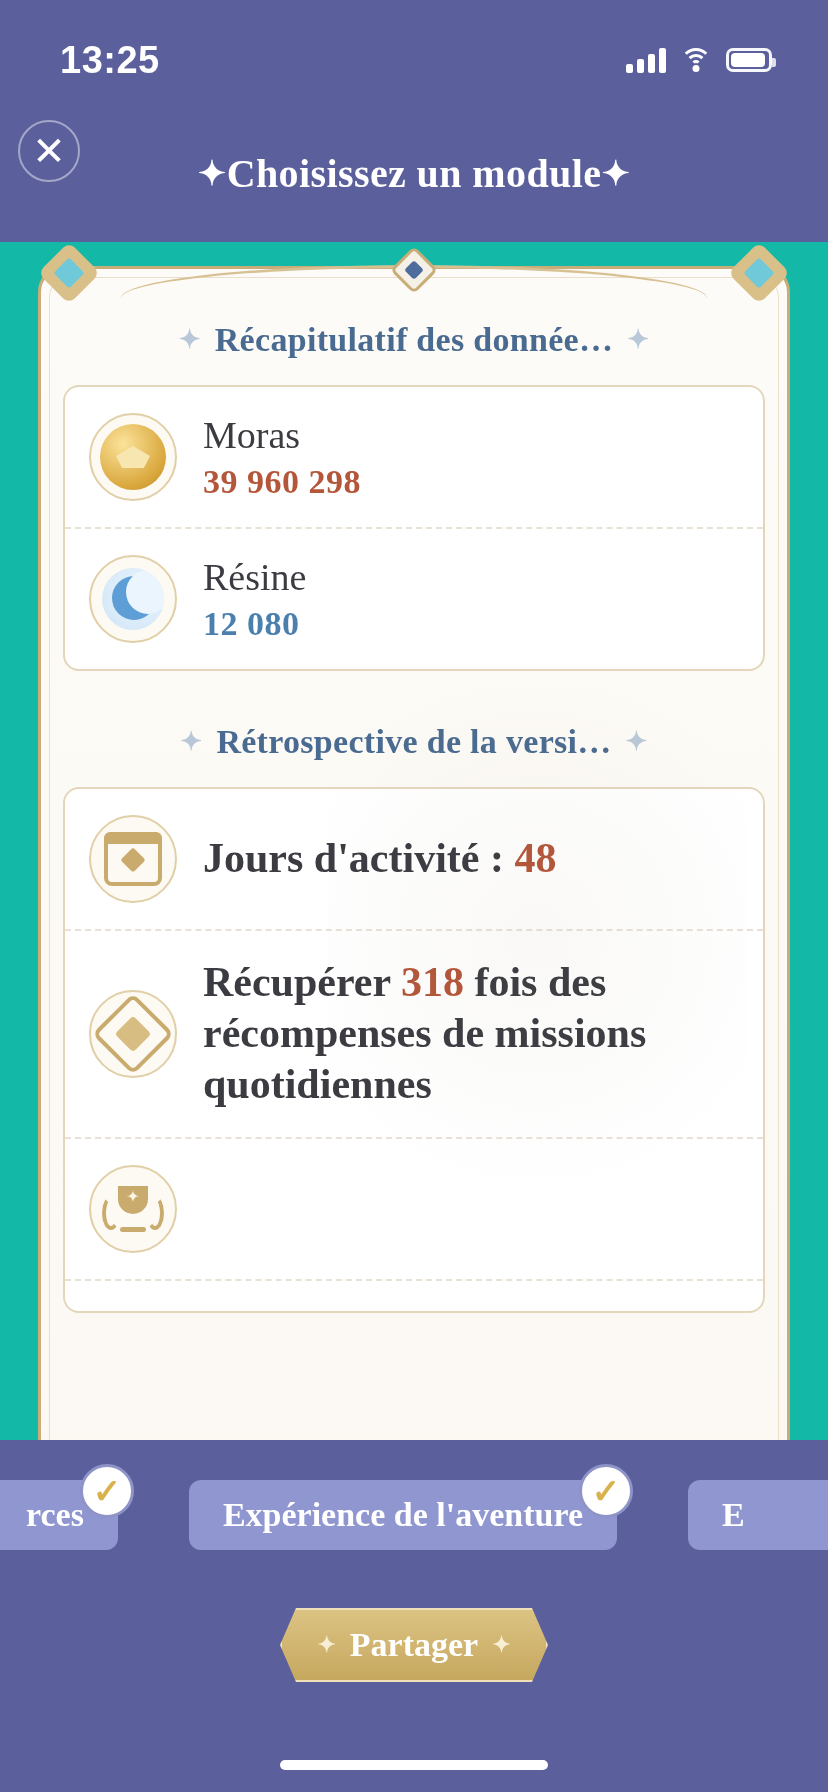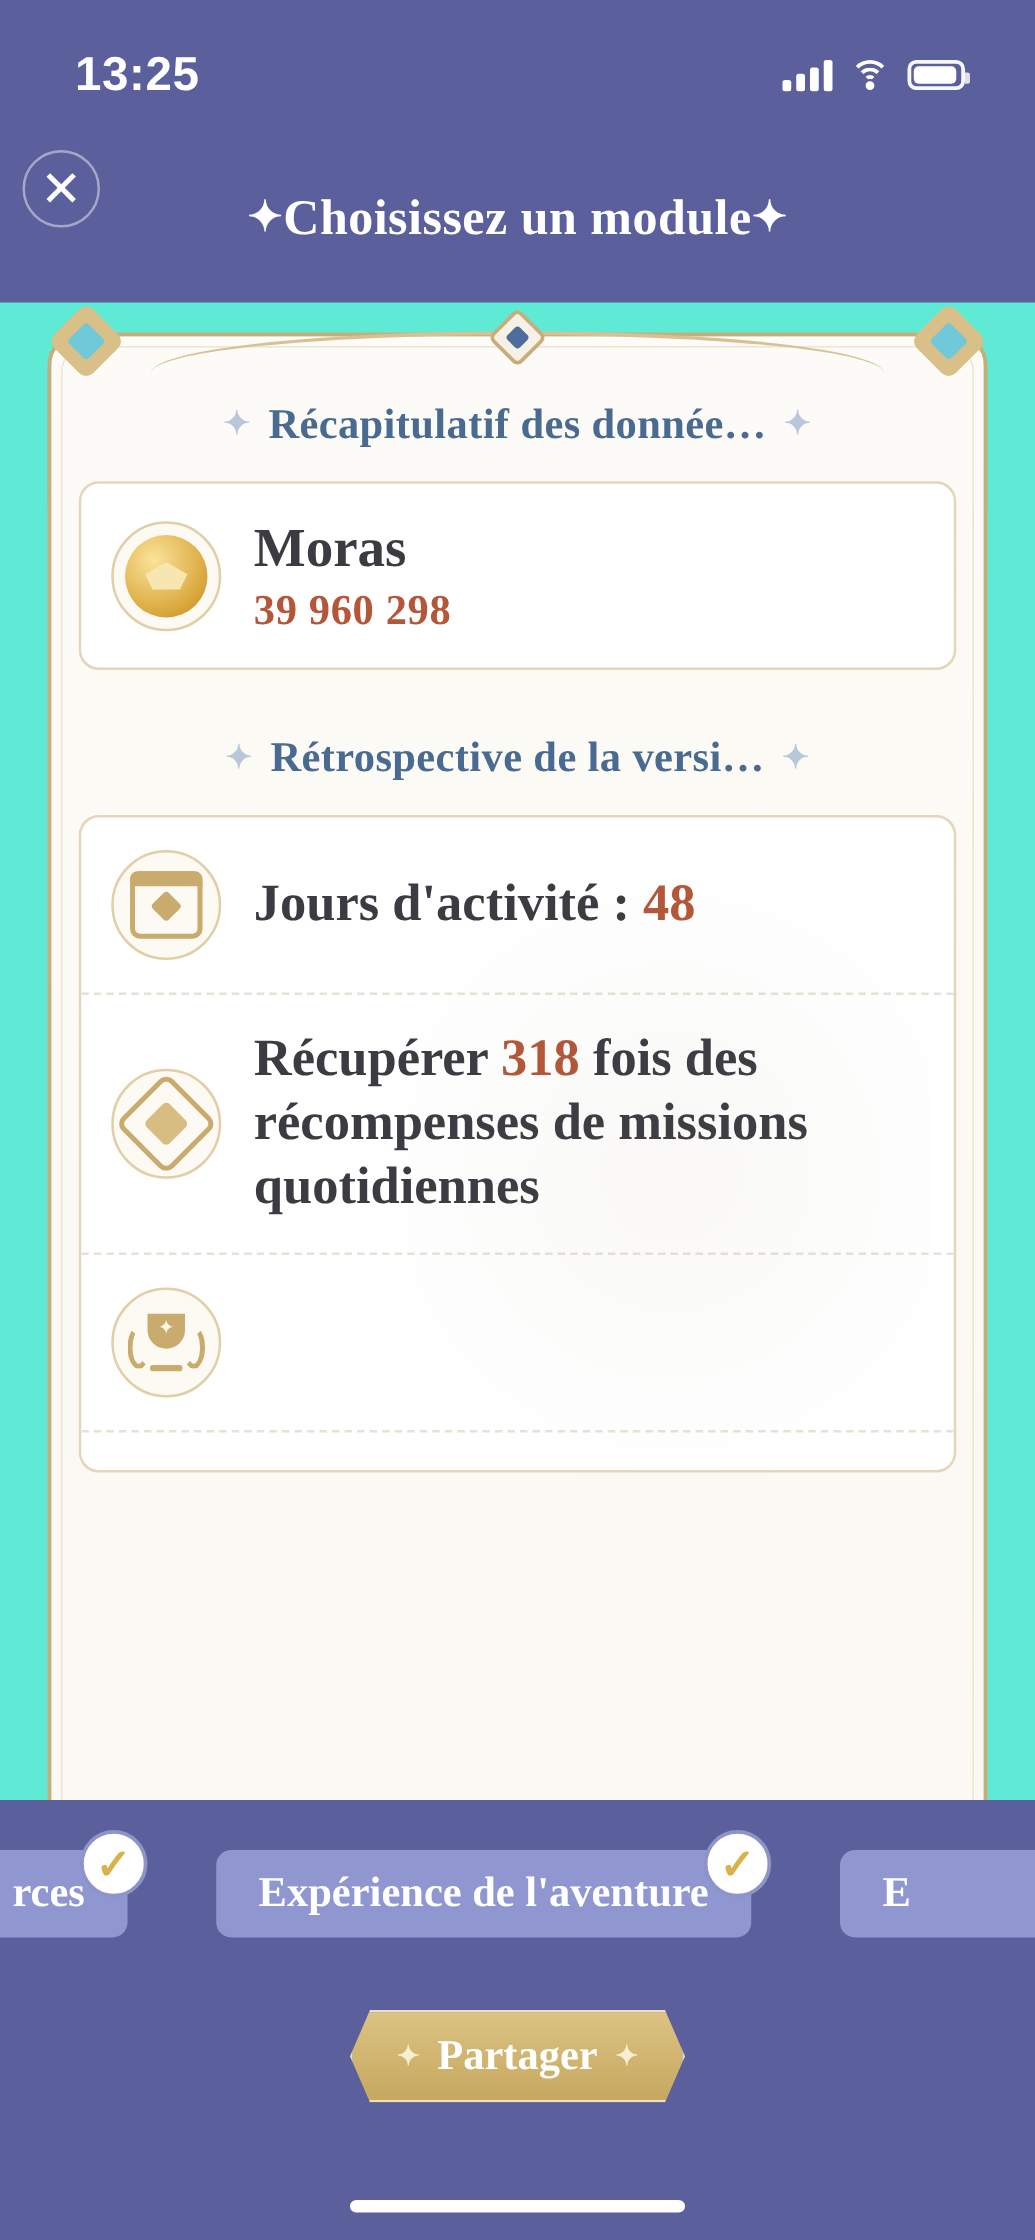--- a/index.html
+++ b/index.html
@@ -62,21 +62,21 @@
   .title-text {
     width: 100%; text-align: center;
     color: #fff; font-size: 40px; font-weight: 700;
     letter-spacing: .4px;
   }
   .title-text .spark { font-size: 34px; vertical-align: 2px; }
 
   
   .content {
     position: absolute; top: 242px; left: 0; right: 0; bottom: 0;
-    background: #5eead4;
+    background: #14b8a6;
     overflow: hidden;
     padding-left: 12px;
   }
 
   .panel {
     position: absolute;
     left: 38px; right: 38px; top: 24px;
     bottom: -40px;
     background: linear-gradient(180deg,#fdfbf7 0%, #fbf8f2 100%);
     border: 3px solid #c9ad79;
@@ -171,37 +171,37 @@
   
   .ic-trophy { width: 62px; height: 58px; position: relative; }
   .ic-trophy .cup { position: absolute; left: 50%; top: 6px; transform: translateX(-50%); width: 30px; height: 28px; background: #c9ab6e; border-radius: 0 0 16px 16px; }
   .ic-trophy .cup::after { content:"✦"; position:absolute; left: 50%; top: 1px; transform: translateX(-50%); color: #fdf6e4; font-size: 16px; }
   .ic-trophy .base { position: absolute; left: 50%; bottom: 6px; transform: translateX(-50%); width: 26px; height: 5px; background: #c9ab6e; border-radius: 3px; }
   .ic-trophy .lf, .ic-trophy .rf { position: absolute; bottom: 8px; width: 18px; height: 34px; border: 4px solid #c9ab6e; border-radius: 50%; }
   .ic-trophy .lf { left: 0; border-right-color: transparent; border-top-color: transparent; }
   .ic-trophy .rf { right: 0; border-left-color: transparent; border-top-color: transparent; }
 
   .row-texts { display: flex; flex-direction: column; gap: 6px; }
-  .row-label { font-size: 44px; color: #3b3b42; font-weight: 700; }
+  .row-label { font-size: 38px; color: #3b3b42; font-weight: 400; }
   .row-value { font-size: 34px; font-weight: 700; color: #b4563a; letter-spacing: .5px; }
   .row-value.blue { color: #4a7fae; }
 
   .row-line { font-size: 42px; color: #3b3b42; font-weight: 600; line-height: 1.22; }
   .row-line .hl { color: #b4563a; font-weight: 700; }
 
   
   .bottombar {
     position: absolute; left: 0; right: 0; bottom: 0; height: 352px;
     background: #5b5f9c;
     z-index: 5;
   }
   .chips {
     position: absolute; top: 40px; left: 0; right: 0;
     display: flex; align-items: center; gap: 36px;
-    padding-left: 0;
+    padding-left: 16px;
   }
   .chip {
     position: relative;
     height: 70px;
     background: #9097d0;
     border-radius: 12px;
     display: flex; align-items: center; justify-content: center;
     color: #fff; font-size: 34px; font-weight: 700;
     padding: 0 34px;
     white-space: nowrap;
@@ -289,20 +289,29 @@
     <div class="card">
       <div class="row">
         <div class="icon-circle">
             <div class="ic-mora"></div>
           </div>
         <div class="row-texts">
           <div class="row-label">Moras</div>
           <div class="row-value">39 960 298</div>
         </div>
       </div>
+      <div class="row">
+        <div class="icon-circle">
+            <div class="ic-resin"></div>
+          </div>
+        <div class="row-texts">
+          <div class="row-label">Résine</div>
+          <div class="row-value blue">12 080</div>
+        </div>
+      </div>
     </div>
 
     <div class="section-title">
       <span class="s">✦</span><span>Rétrospective de la versi…</span><span class="s">✦</span>
     </div>
 
     <div class="card">
       <div class="row">
         <div class="icon-circle">
             <div class="ic-cal"></div>

